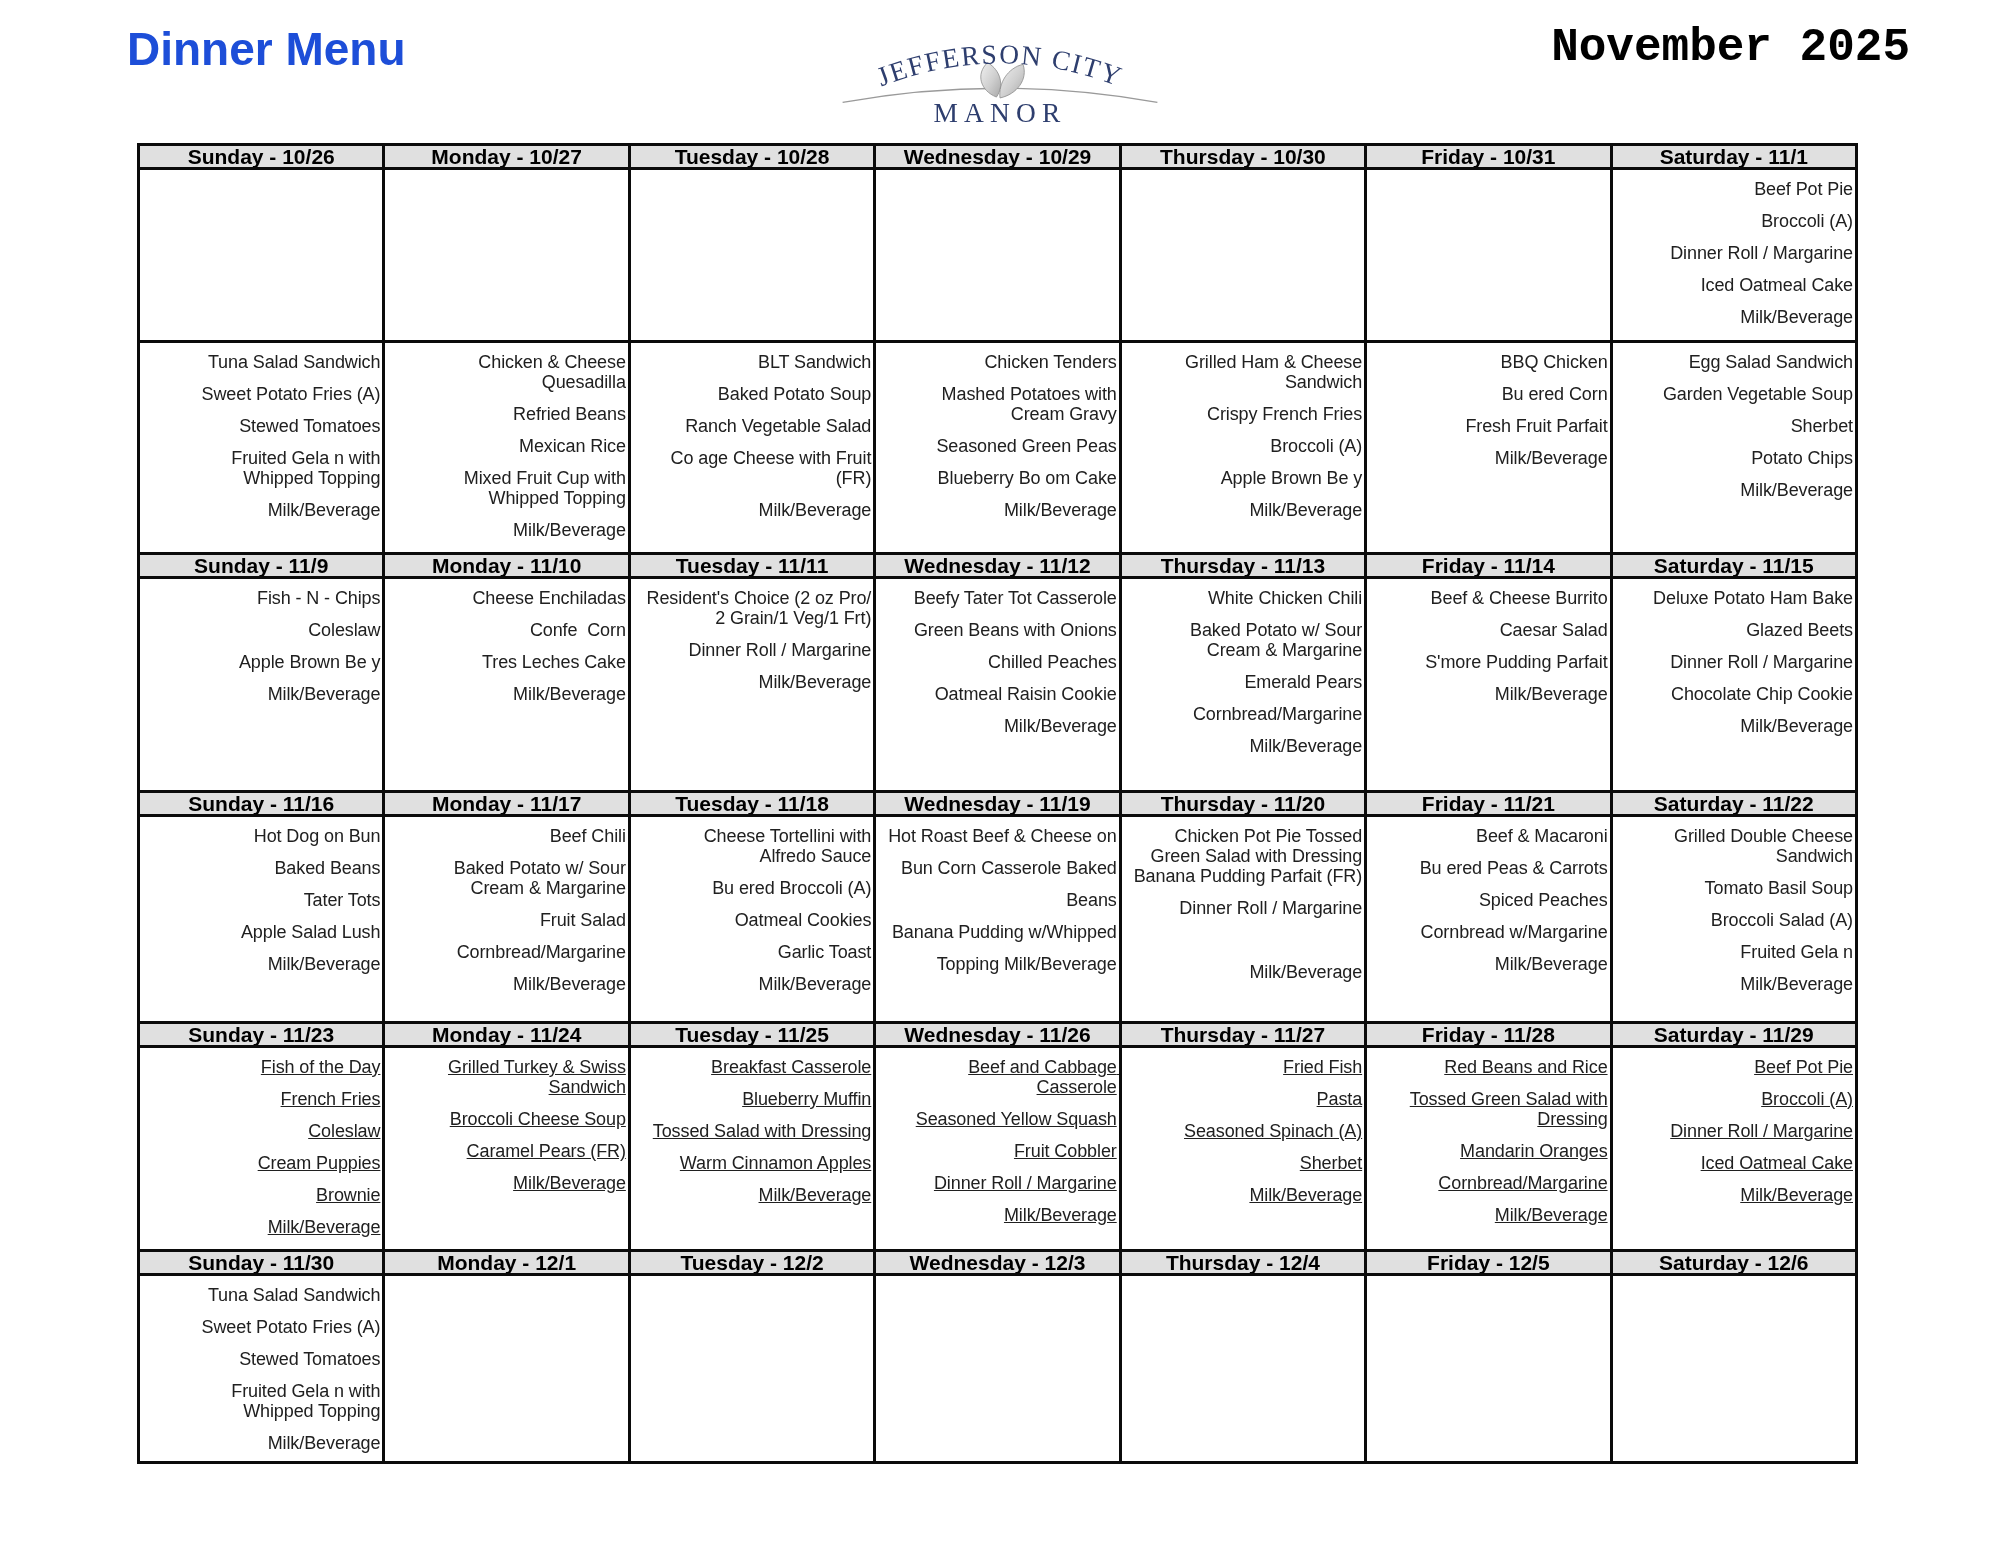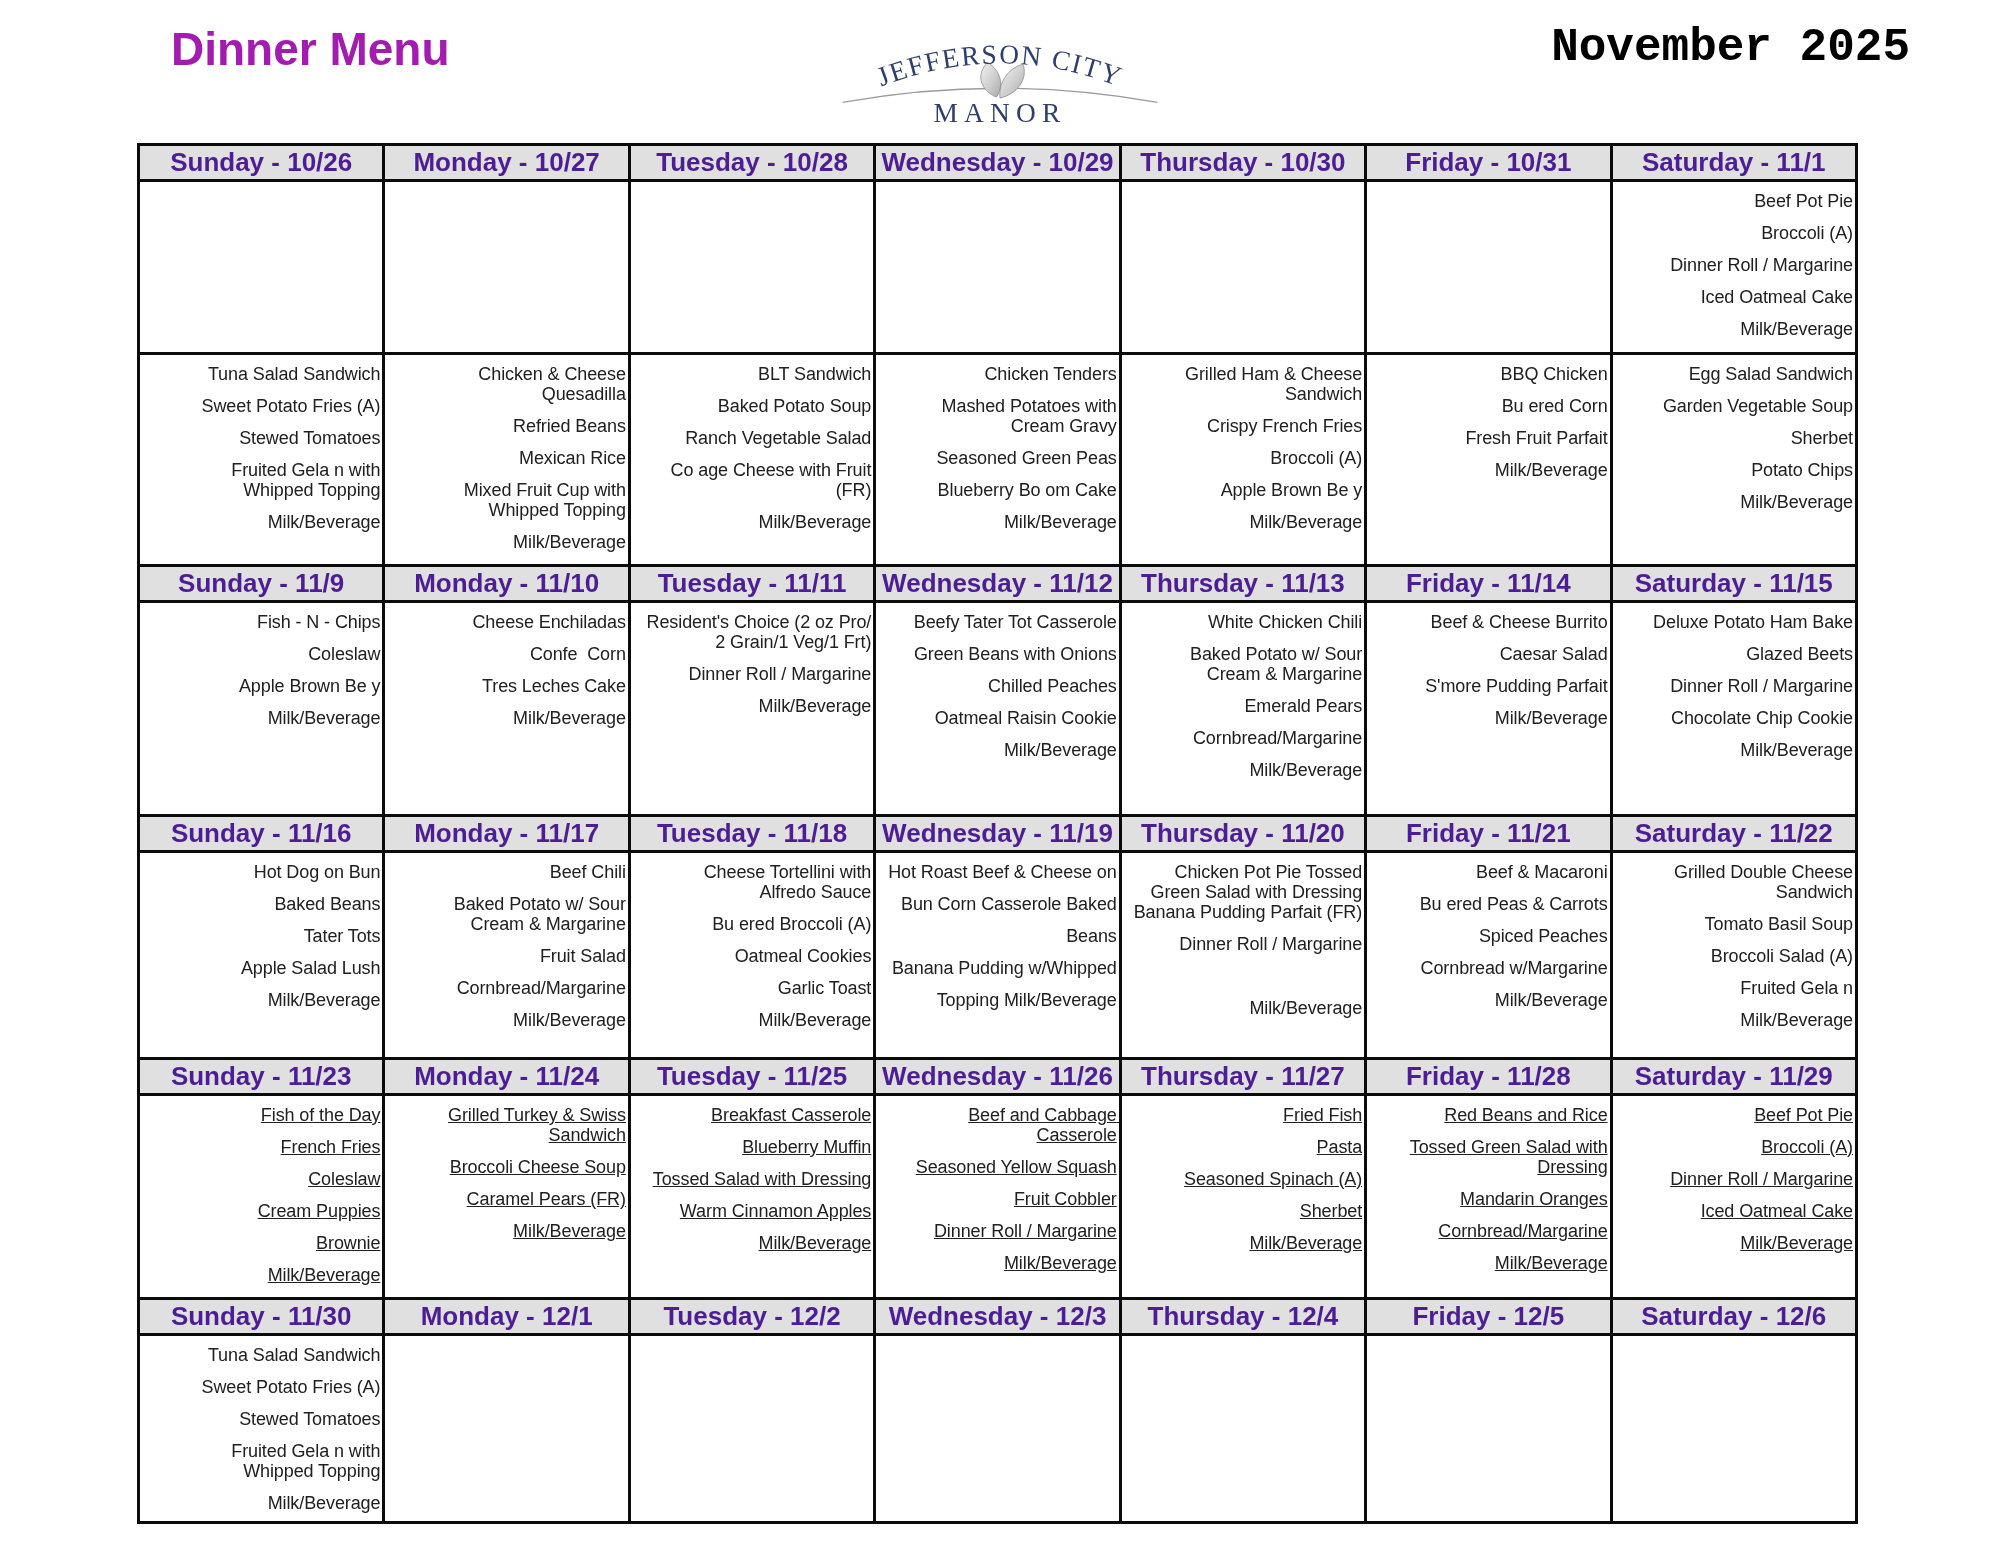--- a/index.html
+++ b/index.html
@@ -9,21 +9,21 @@
     --text:#202020;
   }
   *{margin:0;padding:0;box-sizing:border-box;}
   html,body{background:#ffffff;}
   body{
     width:2000px;height:1545px;position:relative;overflow:hidden;
     font-family:"Liberation Sans","DejaVu Sans",sans-serif;color:var(--text);
   }
   .page-title{
     position:absolute;left:127px;top:22px;
-    font-size:46px;font-weight:bold;color:#a21caf;letter-spacing:0;margin-left:44px;
+    font-size:46px;font-weight:bold;color:#1d4ed8;letter-spacing:0;
   }
   .month-title{
     position:absolute;right:90px;top:22px;
     font-size:46px;font-weight:bold;color:#000;font-family:Liberation Mono, monospace;
   }
   .logo{
     position:absolute;left:50%;top:8px;transform:translateX(-50%);
     width:336px;height:118px;
   }
   .logo-text{fill:var(--navy);font-family:"Liberation Serif","DejaVu Serif",serif;}
@@ -31,23 +31,23 @@
     position:absolute;left:137px;top:143px;width:1721px;
     border-left:3px solid var(--border);border-top:3px solid var(--border);
   }
   .cal-row{display:grid;grid-template-columns:repeat(7,1fr);}
   .cell{
     border-right:3px solid var(--border);
     border-bottom:3px solid var(--border);
     overflow:hidden;
   }
   .hcell{
-    height:36px;background:var(--header-bg);
+    height:24px;background:var(--header-bg);
     display:flex;align-items:center;justify-content:center;
-    font-weight:bold;font-size:26px;color:#4c1d95;
+    font-weight:bold;font-size:21px;color:#000000;
   }
   .day-cell{padding:9px 2px 0 9px;background:#ffffff;text-align:right;}
   .menu-item{
     font-size:18px;line-height:20px;letter-spacing:-0.1px;
     margin-bottom:12px;white-space:pre-wrap;color:var(--text);
   }
   .menu-item.spacer{height:20px;}
 </style>
 </head>
 <body>

